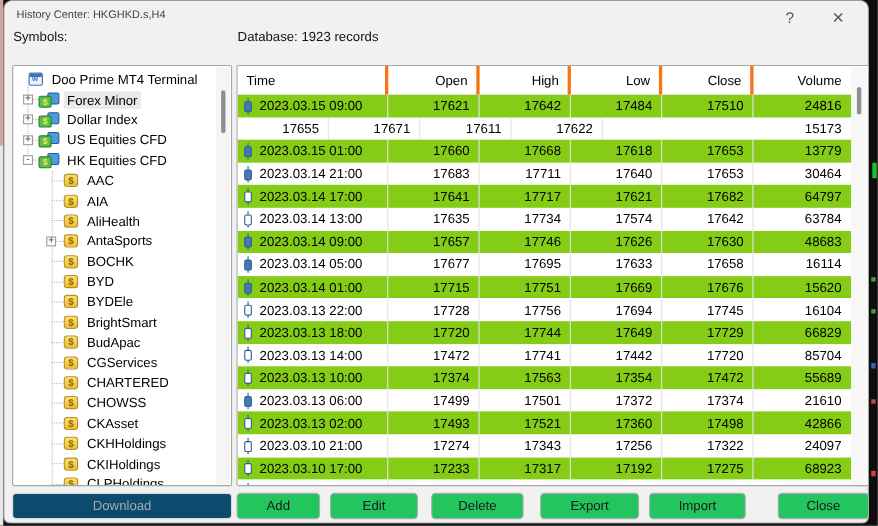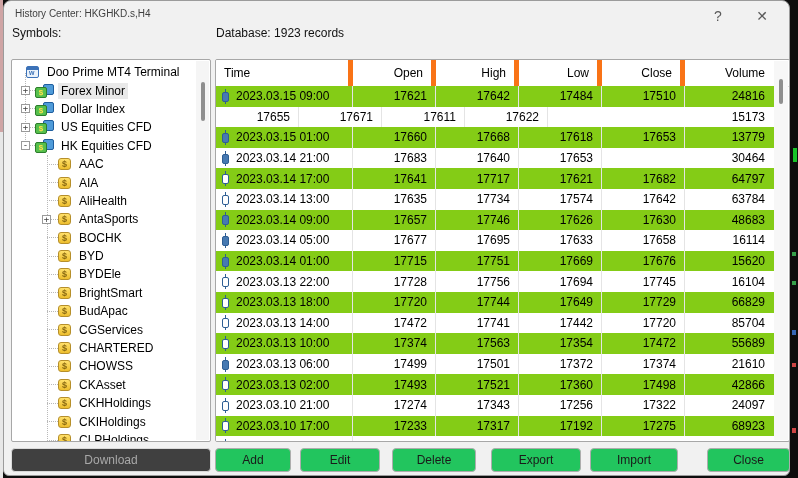--- a/index.html
+++ b/index.html
@@ -72,21 +72,21 @@
   .tree-scroll{position:absolute;right:1px;top:1px;bottom:1px;width:13px;background:#f5f5f5}
   .tree-thumb{position:absolute;left:5px;top:21px;width:4px;height:39px;background:#8f8f8f;border-radius:2px}
 
   
   .tablebox{
     position:absolute;left:211px;top:58px;width:575px;height:383px;
     background:#fff;border:1px solid #a7a7a7;box-sizing:border-box;border-radius:2px;
     overflow:hidden;
   }
   .thead{display:flex;height:26px;border-bottom:1px solid #dcdcdc;background:#fff}
-  .hc{box-sizing:border-box;border-right:5px solid #f97316;font-size:12px;color:#000;
+  .hc{box-sizing:border-box;border-right:3px solid #f97316;font-size:12px;color:#000;
     display:flex;align-items:center}
   .hc.time{width:137px;padding-left:8px}
   .hc.num{width:83px;justify-content:flex-end;padding-right:8px}
   .hc.vol{flex:1;border-right:none;justify-content:flex-end;padding-right:24px}
   .tbody{position:absolute;left:0;right:15px;top:26px;bottom:0;overflow:hidden}
   .trow{display:flex;height:20.6px;box-sizing:border-box;font-size:12px;color:#000}
   .trow.gray{background:#84cc16}
   .trow.white{background:#fff}
   .c{box-sizing:border-box;border-right:1px solid #e4e4e4;display:flex;align-items:center;overflow:hidden}
   .c.time{width:137px}
@@ -99,21 +99,21 @@
   .candle.down i{background:#4679b2}
   .table-scroll{position:absolute;right:1px;top:1px;bottom:1px;width:14px;background:#f7f7f7}
   .table-thumb{position:absolute;left:5px;top:18px;width:4px;height:25px;background:#8f8f8f;border-radius:2px}
 
   
   .btn{
     position:absolute;top:447px;height:24px;box-sizing:border-box;
     background:#22c55e;border:1px solid #adadad;border-radius:4px;
     font-size:12px;color:#1a1a1a;text-align:center;line-height:22px;cursor:default
   }
-  .btn.disabled{background:#404040;border-color:#dadada;color:#a8a8a8}
+  .btn.disabled{background:#0c4a6e;border-color:#dadada;color:#a8a8a8}
   .btn-download{left:7px;width:200px}
   .btn-add{left:211px;width:76px}
   .btn-edit{left:296px;width:80px}
   .btn-delete{left:388px;width:84px}
   .btn-export{left:487px;width:90px}
   .btn-import{left:586px;width:88px}
   .btn-close{left:703px;width:83px}
 </style>
 </head>
 <body>
@@ -312,20 +312,21 @@
           <div class="c vol">13779</div>
         </div>
         <div class="trow white">
           <div class="c time">
             <span class="candle down">
               <i></i>
             </span>
             <span>2023.03.14 21:00</span>
           </div>
           <div class="c num">17683</div>
+          <div class="c num">17711</div>
           <div class="c num">17640</div>
           <div class="c num">17653</div>
           <div class="c vol">30464</div>
         </div>
         <div class="trow gray">
           <div class="c time">
             <span class="candle up">
               <i></i>
             </span>
             <span>2023.03.14 17:00</span>

